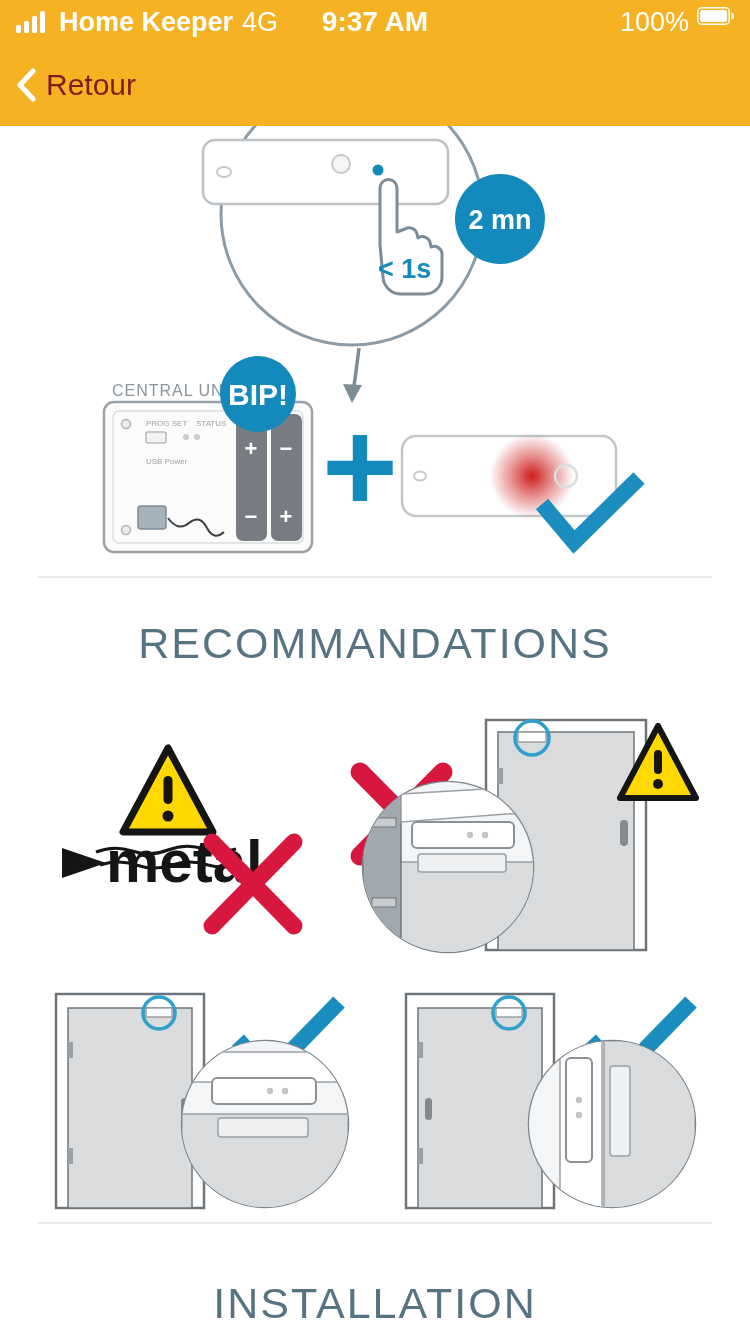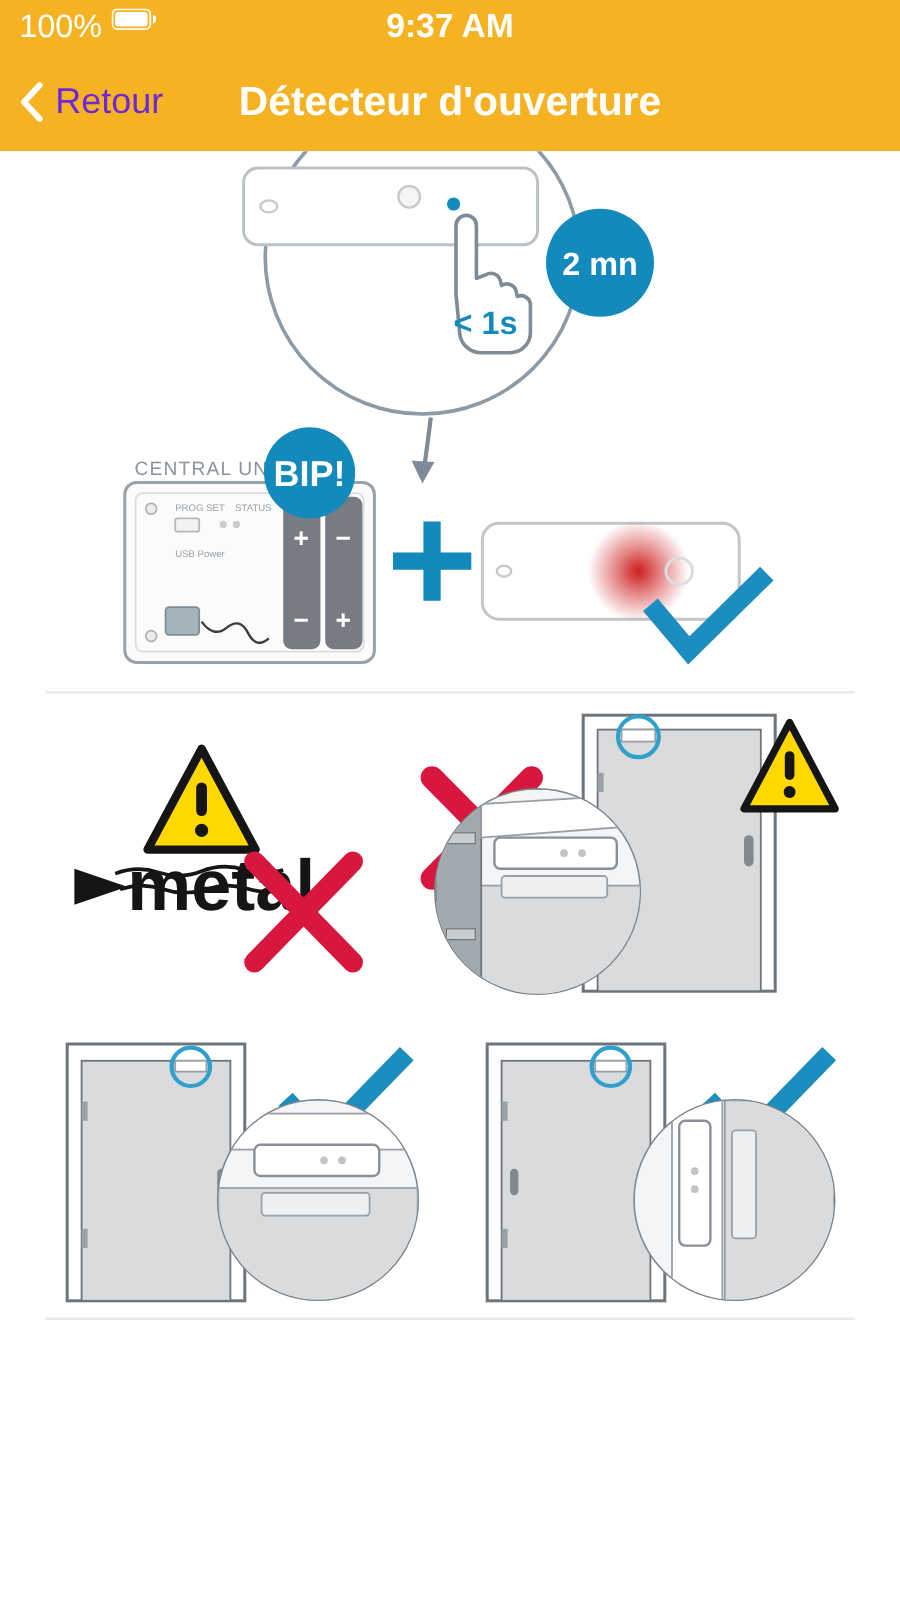--- a/index.html
+++ b/index.html
@@ -20,21 +20,21 @@
   .sb-carrier { font-weight:600; }
   .sb-network { font-weight:400; }
   .sb-time {
     position:absolute; left:50%; top:50%; transform:translate(-50%,-50%);
     font-size:28px; font-weight:700;
   }
   .sb-right { display:flex; align-items:flex-start; gap:8px; font-size:27px; }
   .nav-bar { height:82px; position:relative; }
   .back-button {
     position:absolute; left:16px; top:50%; transform:translateY(-50%);
-    display:flex; align-items:flex-end; gap:10px; color:#6d28d9; font-size:30px;
+    display:flex; align-items:flex-end; gap:10px; color:#7f1d1d; font-size:30px;
     cursor:pointer;
   }
   .nav-title {
     position:absolute; left:50%; top:50%; transform:translate(-50%,-50%);
     color:#fff; font-size:34px; font-weight:700; white-space:nowrap;
   }
   .content { background:#fff; }
   .diagram-svg { display:block; }
   .divider { height:2px; background:#E6E8E9; margin:0 38px; }
   .section-title {
@@ -42,39 +42,48 @@
     letter-spacing:2px; line-height:50px;
   }
   .title-reco { margin-top:40px; margin-bottom:34px; }
   .title-install { margin-top:54px; }
 </style>
 </head>
 <body>
 
 <div class="header">
   <div class="status-bar">
+    <div class="sb-left">
+      <svg width="34" height="22" viewBox="0 0 34 22">
+        <rect x="0" y="14" width="5" height="8" rx="1.5" fill="#fff"></rect>
+        <rect x="8" y="10" width="5" height="12" rx="1.5" fill="#fff"></rect>
+        <rect x="16" y="5" width="5" height="17" rx="1.5" fill="#fff"></rect>
+        <rect x="24" y="0" width="5" height="22" rx="1.5" fill="#fff"></rect>
+      </svg>
+      <span class="sb-carrier">Home Keeper</span>
+      <span class="sb-network">4G</span>
+    </div>
     <div class="sb-time">9:37 AM</div>
     <div class="sb-right">
       <span>100%</span>
       <svg width="37" height="18" viewBox="0 0 37 18">
         <rect x="0.75" y="0.75" width="31.5" height="16.5" rx="4" fill="none" stroke="#fff" stroke-width="1.5"></rect>
         <rect x="3" y="3" width="27" height="12" rx="2.5" fill="#fff"></rect>
         <path d="M34.5,5.5 v7 a3.6,3.6 0 0 0 0,-7 z" fill="#fff"></path>
       </svg>
     </div>
   </div>
 
   <div class="nav-bar">
     <div class="back-button">
       <svg width="20" height="34" viewBox="0 0 20 34">
         <polyline points="17,3 4,17 17,31" fill="none" stroke="#fff" stroke-width="5" stroke-linecap="round" stroke-linejoin="round"></polyline>
       </svg>
       <span>Retour</span>
     </div>
-    <div class="nav-title">Détecteur d'ouverture</div>
   </div>
 </div>
 
 <div class="content">
 
   <svg class="diagram-svg" width="750" height="450" viewBox="0 0 750 450">
     <defs>
       <radialGradient id="ledGlow" cx="50%" cy="50%" r="50%">
         <stop offset="0%" stop-color="#CC1111" stop-opacity="0.95"></stop>
         <stop offset="45%" stop-color="#CC1111" stop-opacity="0.5"></stop>
@@ -142,20 +151,21 @@
       <ellipse cx="420" cy="350" rx="6" ry="4.5" fill="none" stroke="#C6CACD" stroke-width="2"></ellipse>
       <circle cx="532" cy="350" r="42" fill="url(#ledGlow)"></circle>
       <circle cx="566" cy="350" r="11" fill="none" stroke="#DADDDF" stroke-width="2.5"></circle>
     </g>
 
     <path d="M542,378 L574,416 L639,352" fill="none" stroke="#1B8DBE" stroke-width="16"></path>
   </svg>
 
   <div class="divider"></div>
 
+  <h2 class="section-title title-reco">RECOMMANDATIONS</h2>
 
   <svg class="diagram-svg" width="750" height="520" viewBox="0 0 750 520">
     <defs>
       <clipPath id="mag1">
           <circle cx="448" cy="165" r="85"></circle>
         </clipPath>
       <clipPath id="mag2">
           <circle cx="265" cy="422" r="83"></circle>
         </clipPath>
       <clipPath id="mag3">
@@ -259,14 +269,15 @@
         <rect x="566" y="356" width="26" height="104" rx="5" fill="#ffffff" stroke="#8A9095" stroke-width="2"></rect>
         <circle cx="579" cy="398" r="3.2" fill="#C0C4C7"></circle>
         <circle cx="579" cy="413" r="3.2" fill="#C0C4C7"></circle>
         <rect x="610" y="364" width="20" height="90" rx="3" fill="#EFF0F1" stroke="#9AA0A5" stroke-width="1.5"></rect>
       </g>
     </g>
   </svg>
 
   <div class="divider"></div>
 
+  <h2 class="section-title title-install">INSTALLATION</h2>
 
 </div>
 
 </body></html>

